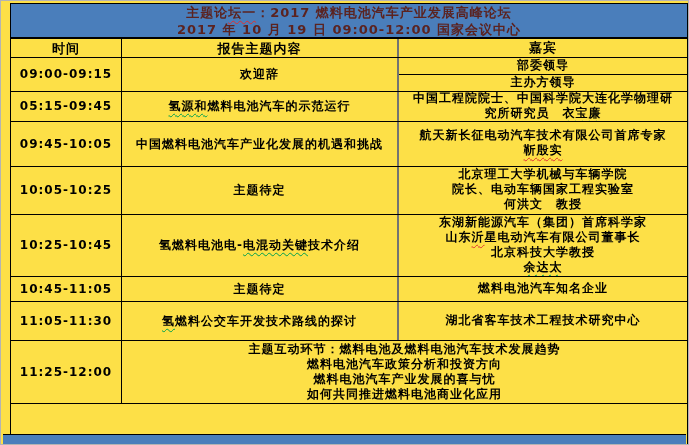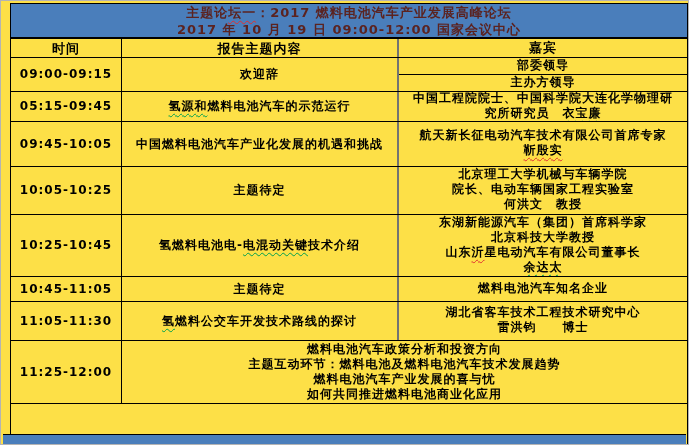--- a/index.html
+++ b/index.html
@@ -94,48 +94,47 @@
         </div>
       </div>
 
       <div class="row" style="height:62px">
         <div class="c t">10:25-10:45</div>
         <div class="c m">
           <div class="line"><span>氢燃料电池电-</span><span class="wavy-green">电混动关键</span><span>技术介绍</span></div>
         </div>
         <div class="c g">
           <div class="line">东湖新能源汽车（集团）首席科学家</div>
+          <div class="line"><span>山东</span><span class="wavy-red">沂</span><span>星电动汽车有限公司董事长</span></div>
           <div class="line">北京科技大学教授</div>
-          <div class="line"><span>山东</span><span class="wavy-red">沂</span><span>星电动汽车有限公司董事长</span></div>
           <div class="line"><span class="wavy-green">余达太</span></div>
         </div>
       </div>
 
       <div class="row" style="height:25px">
         <div class="c t">10:45-11:05</div>
         <div class="c m">主题待定</div>
         <div class="c g">燃料电池汽车知名企业</div>
       </div>
 
       <div class="row" style="height:39px">
         <div class="c t">11:05-11:30</div>
         <div class="c m">
           <div class="line"><span class="wavy-green">氢</span><span>燃料公交车开发技术路线的探讨</span></div>
         </div>
         <div class="c g">
           <div class="line">湖北省客车技术工程技术研究中心</div>
-          <div class="line">雷洪钧　　博士</div>
         </div>
       </div>
 
       <div class="row" style="height:63px">
         <div class="c t">11:25-12:00</div>
         <div class="c merged">
+          <div class="line">主题互动环节：燃料电池及燃料电池汽车技术发展趋势</div>
           <div class="line">燃料电池汽车政策分析和投资方向</div>
-          <div class="line">主题互动环节：燃料电池及燃料电池汽车技术发展趋势</div>
           <div class="line">燃料电池汽车产业发展的喜与忧</div>
           <div class="line">如何共同推进燃料电池商业化应用</div>
         </div>
       </div>
 
       <div class="row" style="height:28px">
         <div class="c t">12:00-13:00</div>
         <div class="c merged">午餐</div>
       </div>
 

